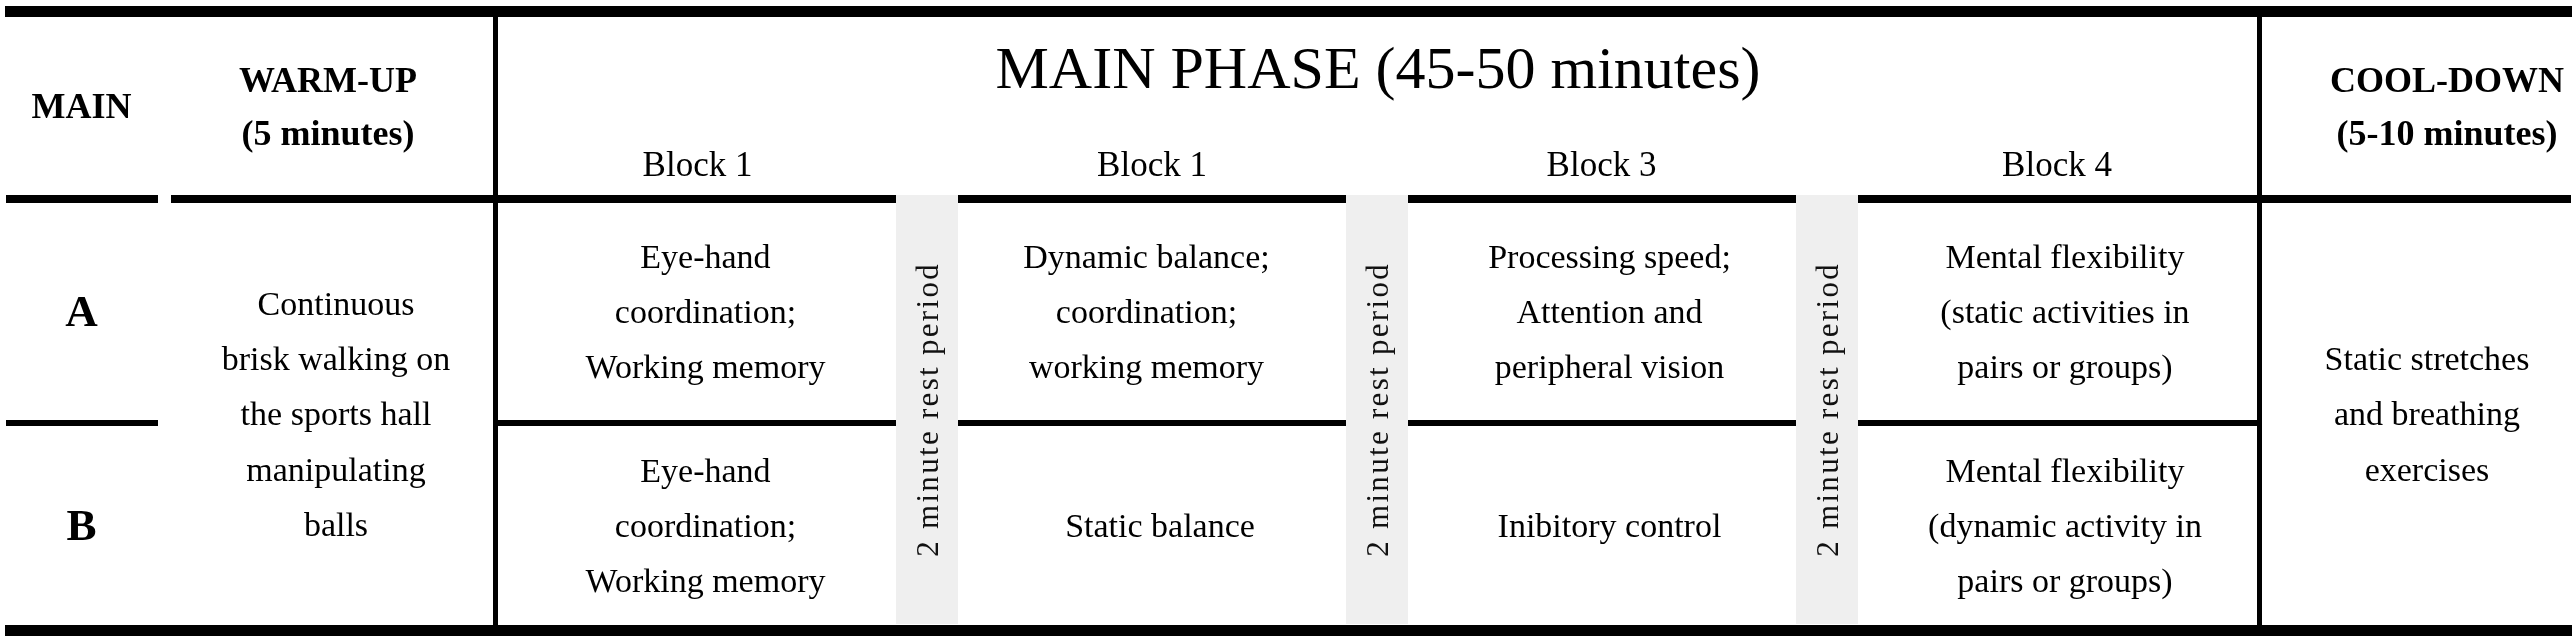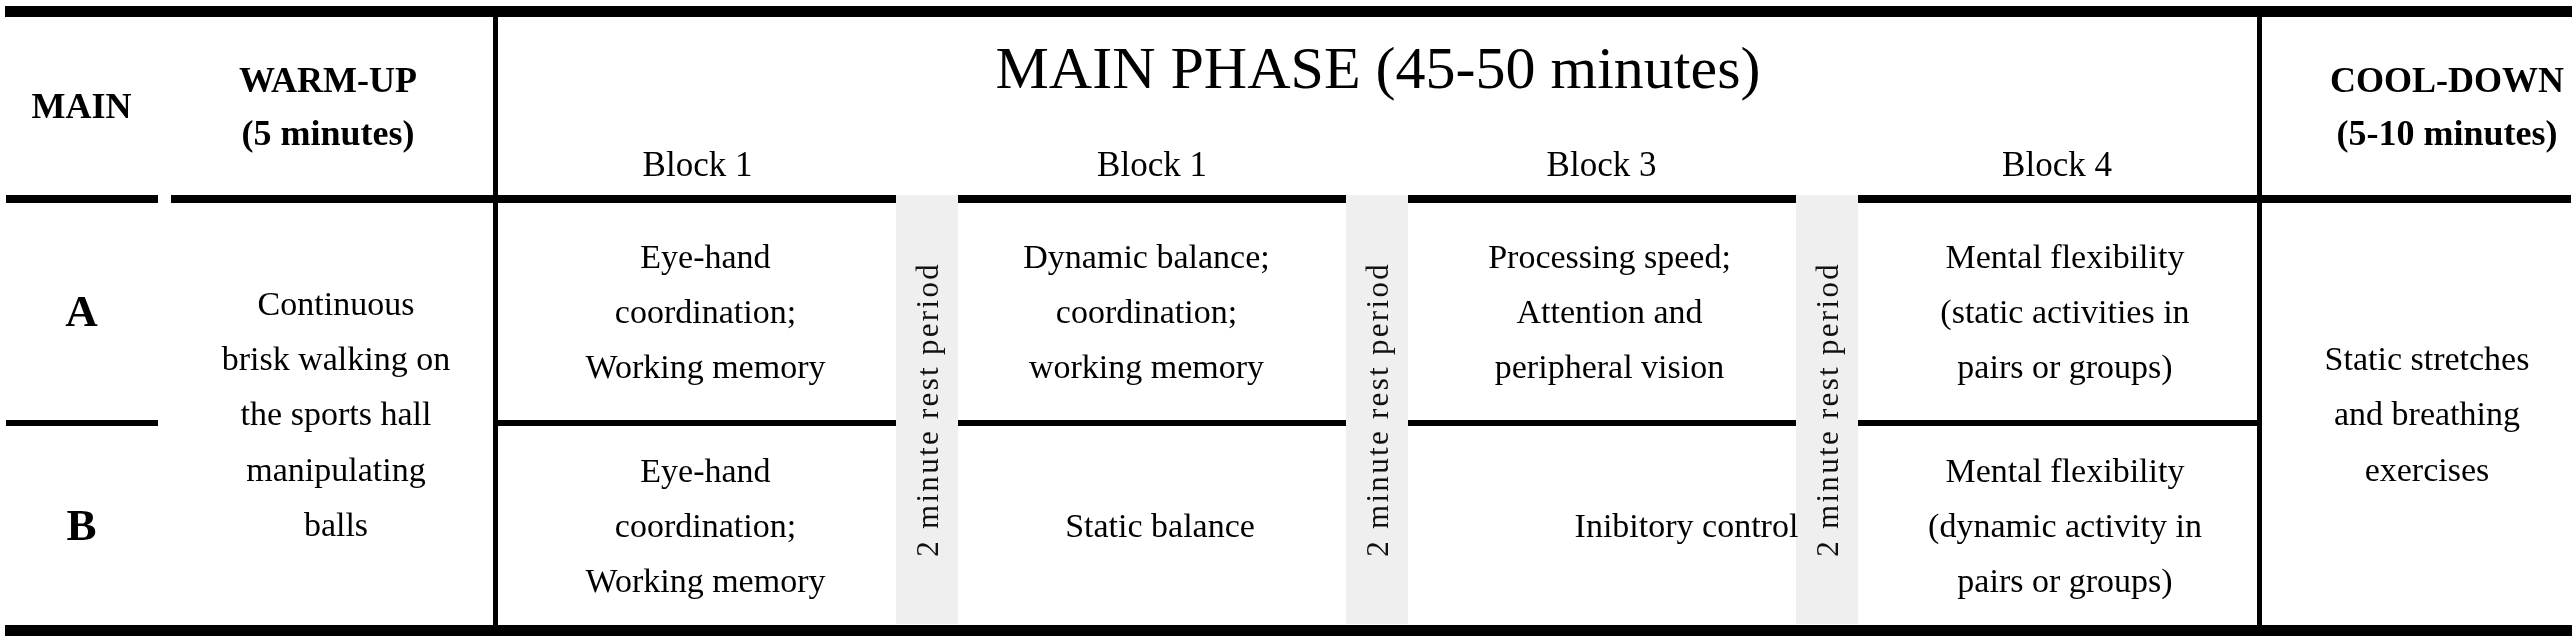--- a/index.html
+++ b/index.html
@@ -100,21 +100,21 @@
 Attention and
 peripheral vision</div>
   <div class="cell body-txt" style="left:1857px;top:203px;width:400px;height:217px;">Mental flexibility
 (static activities in
 pairs or groups)</div>
 
   <div class="cell body-txt" style="left:498px;top:426px;width:399px;height:199px;">Eye-hand
 coordination;
 Working memory</div>
   <div class="cell body-txt" style="left:958px;top:426px;width:388px;height:199px;">Static balance</div>
-  <div class="cell body-txt" style="left:1484px;top:426px;width:389px;height:199px;">Inibitory control</div>
+  <div class="cell body-txt" style="left:1407px;top:426px;width:389px;height:199px;">Inibitory control</div>
   <div class="cell body-txt" style="left:1857px;top:426px;width:400px;height:199px;">Mental flexibility
 (dynamic activity in
 pairs or groups)</div>
 
   <div class="cell body-txt" style="left:2262px;top:203px;width:314px;height:422px;">Static stretches
 and breathing
 exercises</div>
 
 </div>
 

